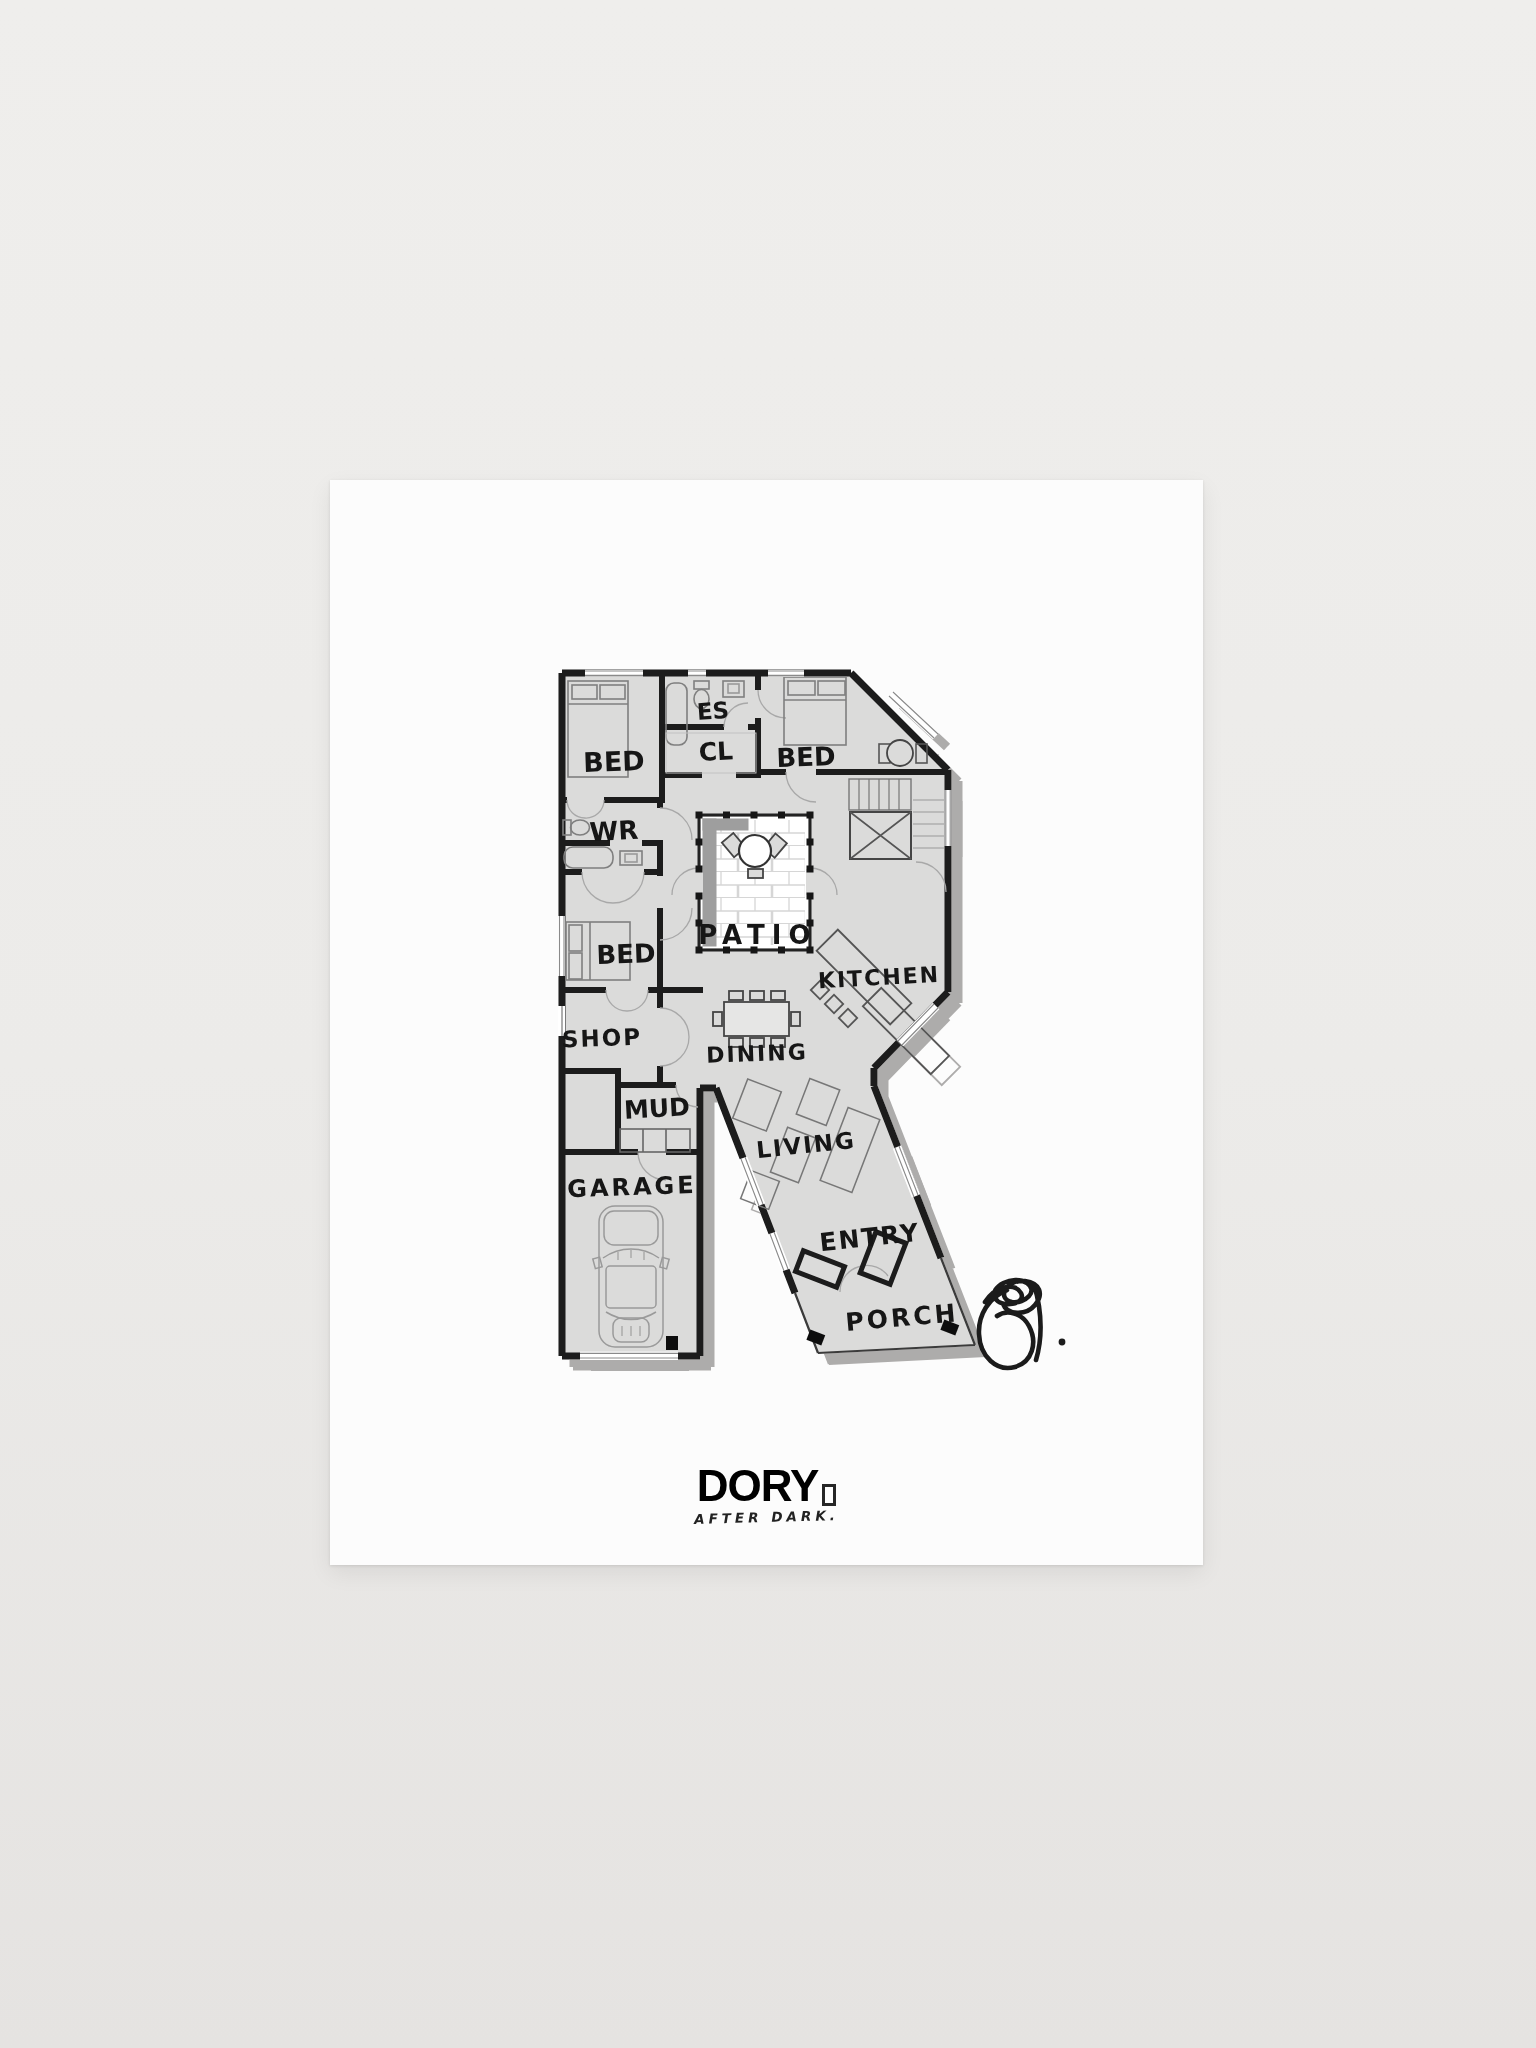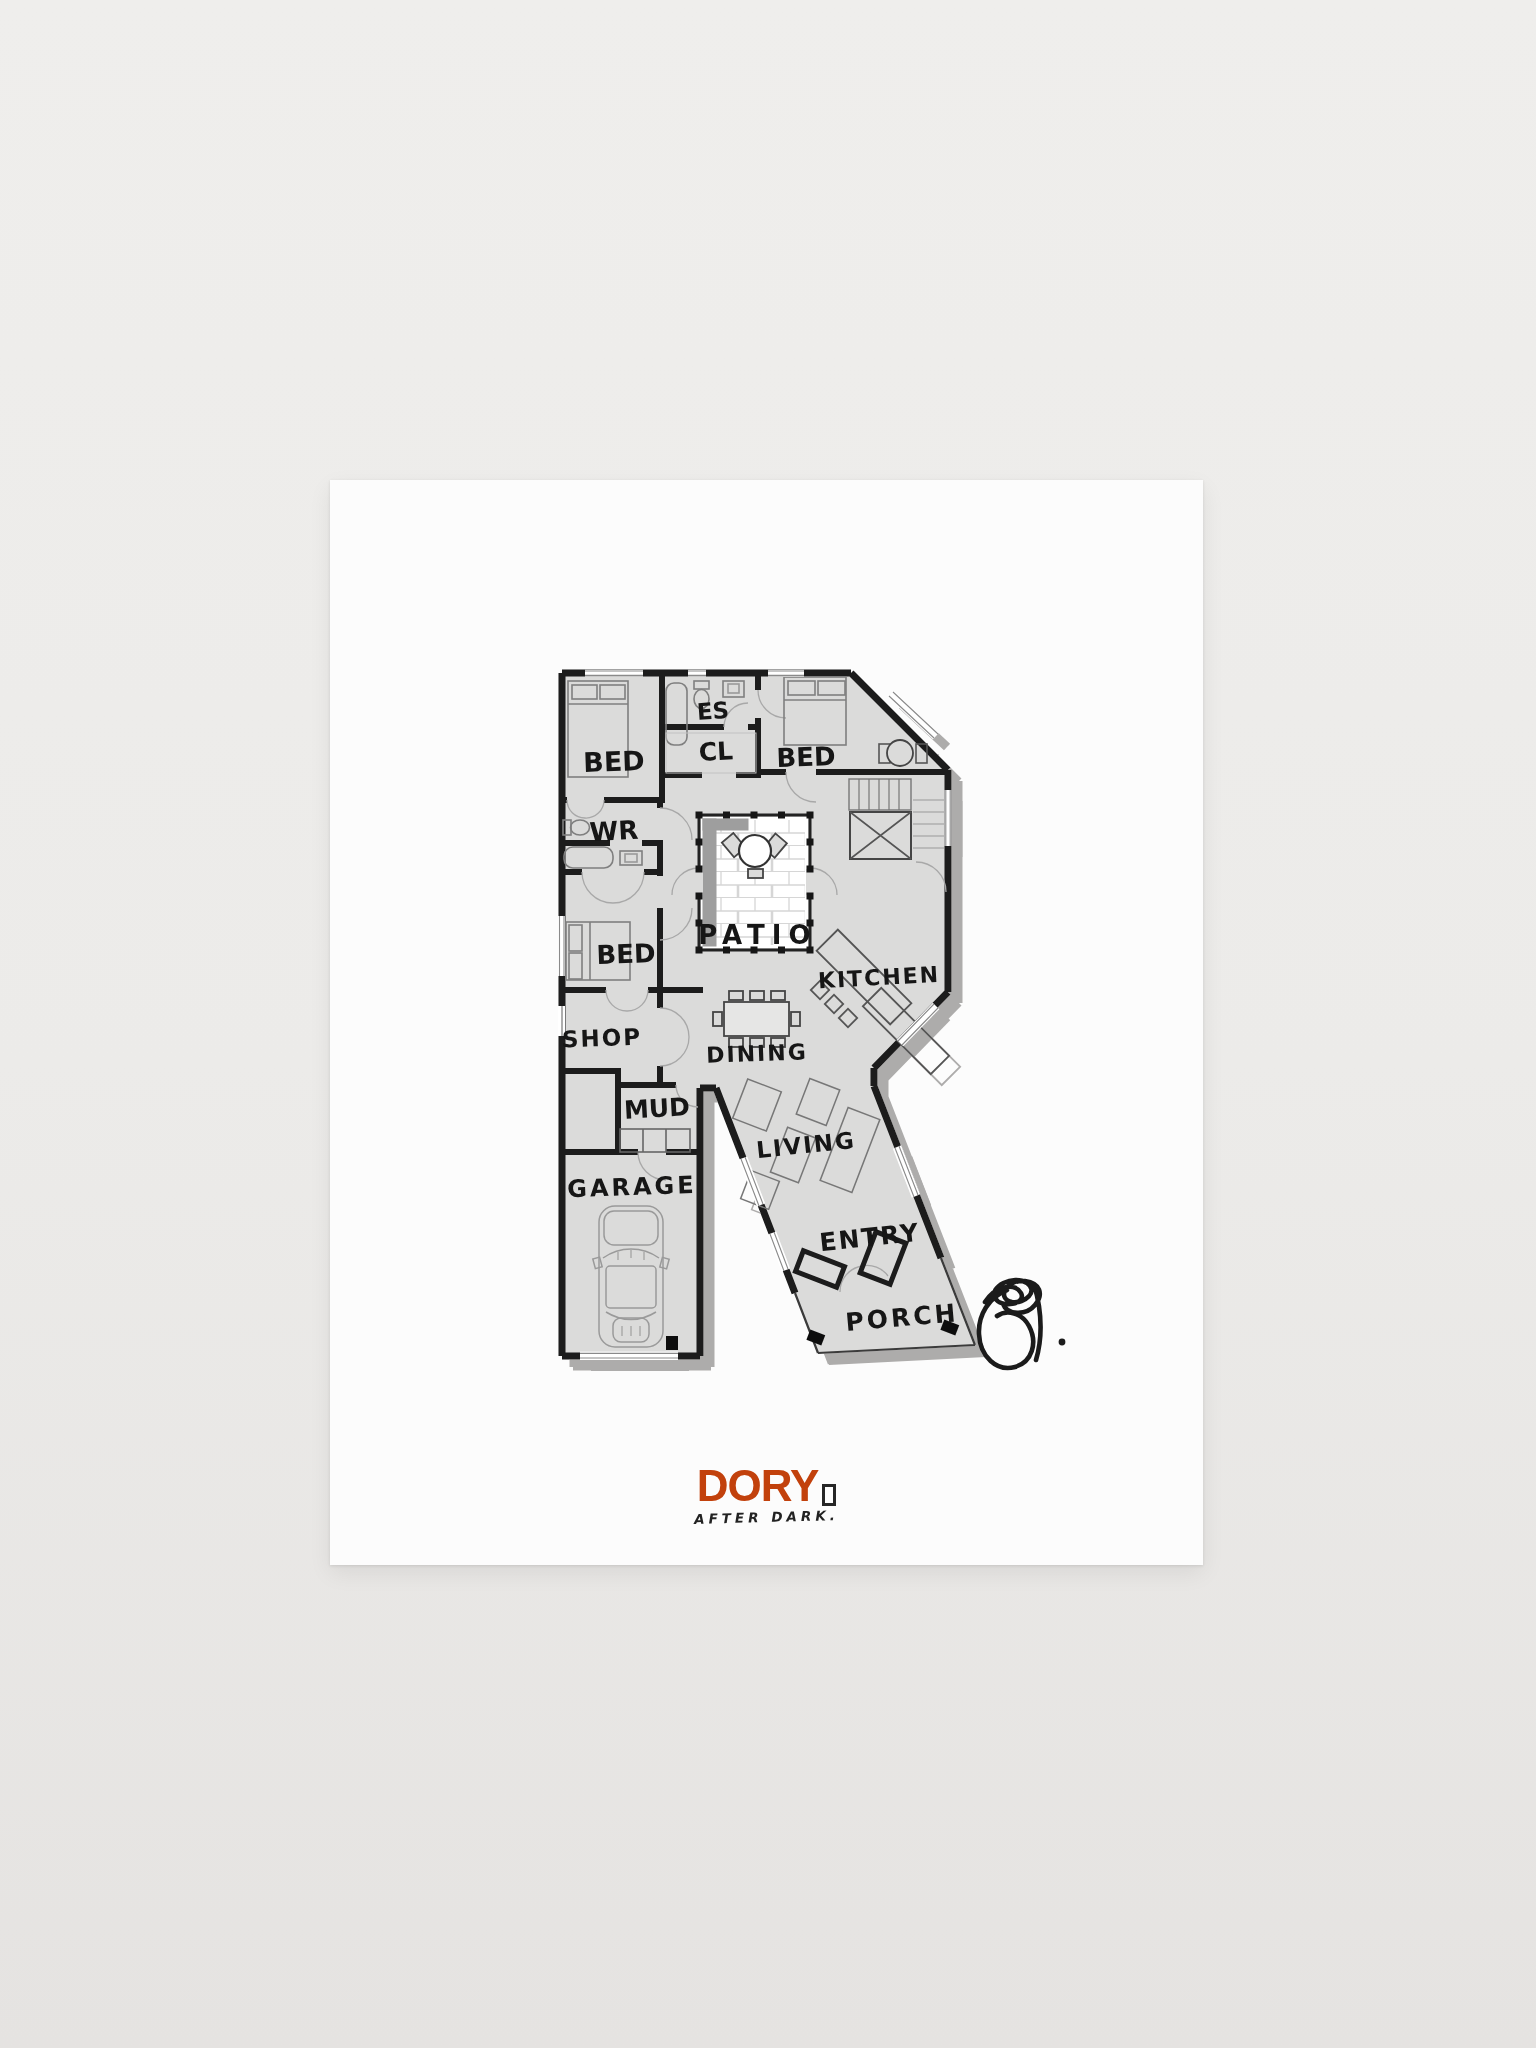--- a/index.html
+++ b/index.html
@@ -9,21 +9,21 @@
     position:absolute;left:330px;top:480px;width:873px;height:1085px;
     background:#fcfcfc;
     box-shadow:0 1px 3px rgba(0,0,0,.10), 0 8px 22px rgba(0,0,0,.07);
   }
   .plan-svg{position:absolute;left:0;top:0;width:873px;height:1085px;display:block;}
   .room-label{font-family:"DejaVu Sans",sans-serif;font-weight:bold;fill:#141414;}
   .brand{position:absolute;left:0;right:0;top:984px;text-align:center;line-height:1;}
   .brand-row{display:flex;align-items:flex-end;justify-content:center;}
   .brand-name{
     font-family:"Liberation Sans",sans-serif;font-weight:900;font-size:44px;
-    letter-spacing:-1px;color:#c2410c;transform:scaleY(1.02);
+    letter-spacing:-1px;color:#000000;transform:scaleY(1.02);
   }
   .door{display:inline-block;width:8px;height:16px;border:3px solid #262626;margin-left:4px;margin-bottom:2px;}
   .tagline{
     margin-top:3px;font-family:"DejaVu Sans",sans-serif;font-style:italic;font-weight:bold;
     font-size:13.5px;letter-spacing:4px;color:#222;transform:rotate(-1.5deg);
   }
 </style>
 </head>
 <body>
 

